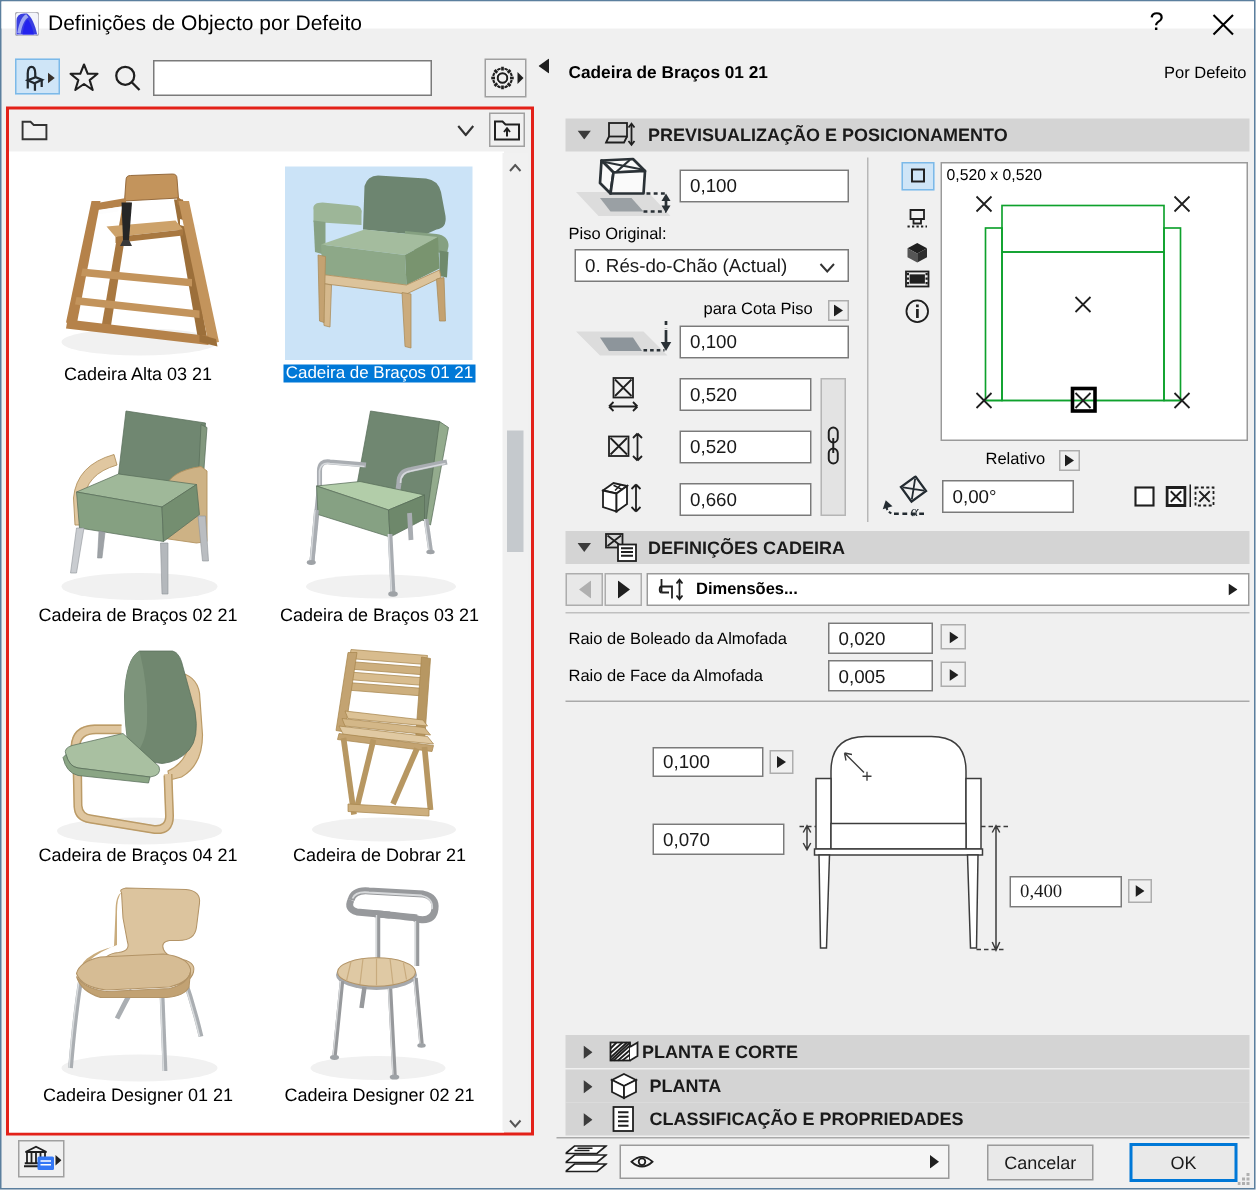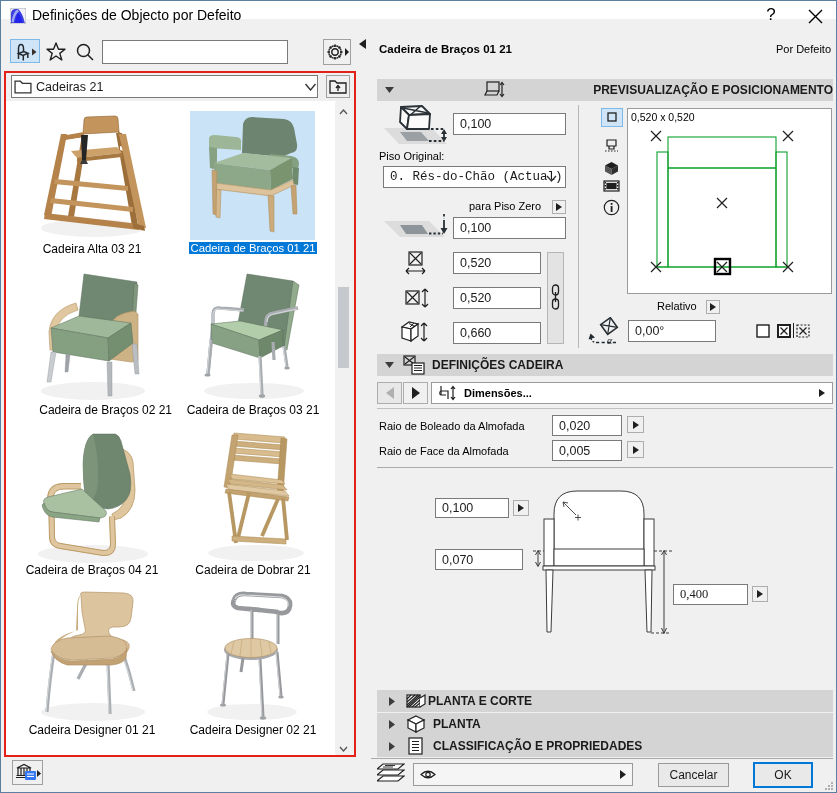--- a/index.html
+++ b/index.html
@@ -82,21 +82,20 @@
           <line x1="5.5" y1="13.5" x2="3.7" y2="15.3"></line>
       </g>
       <path d="M19 6 L23 10 L19 14 Z" fill="#1f1f1f"></path>
     </svg>
     <svg class="abs" style="left:358px;top:38px" width="8" height="10" viewBox="0 0 8 10">
         <path d="M7 0 L7 10 L0 5 Z" fill="#1f1f1f"></path>
       </svg>
   </div>
 
   <div class="redbox"></div>
-  <div class="input" style="left:10px;top:74px;width:307px;height:23px;padding-left:24px;">Cadeiras 21</div>
   <svg class="abs" style="left:13px;top:78px" width="18" height="15" viewBox="0 0 17 14">
     <path d="M1 2 L6 2 L8 4 L16 4 L16 13 L1 13 Z" fill="none" stroke="#333" stroke-width="1.2"></path>
   </svg>
   <svg class="abs" style="left:303px;top:82px" width="13" height="8" viewBox="0 0 12 8">
       <path d="M1 1 L6 7 L11 1" fill="none" stroke="#333" stroke-width="1.4"></path>
     </svg>
   <div class="abs" style="left:325px;top:74px;width:24px;height:23px;background:#f0f0f0;border:1px solid #a0a0a0;"></div>
   <svg class="abs" style="left:328px;top:77px" width="18" height="16" viewBox="0 0 18 16">
     <path d="M1 3 L6 3 L8 5 L17 5 L17 15 L1 15 Z" fill="none" stroke="#1f1f1f" stroke-width="1.3"></path>
     <path d="M9 13 L9 8 M7 10 L9 7.5 L11 10" fill="none" stroke="#1f1f1f" stroke-width="1.3"></path>
@@ -316,21 +315,21 @@
       </g>
       <g fill="#9ea2a6">
         <ellipse cx="37" cy="119" rx="3" ry="1.6"></ellipse>
           <ellipse cx="77" cy="132" rx="3.2" ry="1.7"></ellipse>
           <ellipse cx="95" cy="111" rx="2.8" ry="1.5"></ellipse>
       </g>
     </svg>
 
     <div class="cell-label" style="left:6px;top:141px;">Cadeira Alta 03 21</div>
     <div class="cell-label" style="left:167px;top:140px;"><span style="background:#0078d7;color:#fff;padding:0 2px;font-size:11.3px;display:inline-block;line-height:12px;">Cadeira de Braços 01 21</span></div>
-    <div class="cell-label" style="left:6px;top:302px;text-align:right;">Cadeira de Braços 02 21</div>
+    <div class="cell-label" style="left:6px;top:302px;">Cadeira de Braços 02 21</div>
     <div class="cell-label" style="left:167px;top:302px;">Cadeira de Braços 03 21</div>
     <div class="cell-label" style="left:6px;top:462px;text-align:center;">Cadeira de Braços 04 21</div>
     <div class="cell-label" style="left:167px;top:462px;">Cadeira de Dobrar 21</div>
     <div class="cell-label" style="left:6px;top:622px;">Cadeira Designer 01 21</div>
     <div class="cell-label" style="left:167px;top:622px;">Cadeira Designer 02 21</div>
   </div>
 
   <div class="abs" style="left:334px;top:101px;width:17px;height:652px;background:#f1f1f1;"></div>
   <div class="abs" style="left:337px;top:286px;width:11px;height:81px;background:#c5c9cd;"></div>
   <svg class="abs" style="left:338px;top:108px" width="9" height="6" viewBox="0 0 9 6">
@@ -349,21 +348,21 @@
     <g stroke="#fff" stroke-width="1">
         <line x1="12" y1="11" x2="19" y2="11"></line>
         <line x1="12" y1="13.5" x2="19" y2="13.5"></line>
       </g>
     <path d="M22 7 L26 10.5 L22 14 Z" fill="#1f1f1f"></path>
   </svg>
 
   <div class="lbl" style="left:378px;top:42px;font-weight:bold;font-size:11.5px;">Cadeira de Braços 01 21</div>
   <div class="lbl" style="left:630px;top:42px;width:200px;text-align:right;">Por Defeito</div>
 
-  <div class="sechdr" style="top:78px;justify-content:space-between;">
+  <div class="sechdr" style="top:78px;">
     <svg style="margin-left:8px" width="9" height="6" viewBox="0 0 9 6">
         <path d="M0 0 L9 0 L4.5 6 Z" fill="#3c3c3c"></path>
       </svg>
     <svg style="margin-left:9px" width="22" height="18" viewBox="0 0 22 18">
       <g fill="none" stroke="#1f1f1f" stroke-width="1.2">
         <rect x="3" y="1" width="12" height="9"></rect>
         <path d="M3 10 L1 14 L13 14 L15 10"></path>
         <line x1="18" y1="2" x2="18" y2="15"></line>
         <path d="M16 4 L18 1.5 L20 4 M16 13 L18 15.5 L20 13"></path>
       </g>
@@ -383,26 +382,26 @@
     <g stroke="#2a3136" stroke-width="1.8" fill="none">
       <path d="M52 28 L65 28" stroke-dasharray="2.6 2.2"></path>
       <path d="M50 40 L65 40" stroke-dasharray="2.6 2.2"></path>
       <path d="M65 31.5 L65 36.5"></path>
     </g>
     <polygon points="65,28 62,33 68,33" fill="#2a3136"></polygon>
     <polygon points="65,41 62,36 68,36" fill="#2a3136"></polygon>
   </svg>
   <div class="input" style="left:452px;top:112px;width:113px;height:22px;">0,100</div>
   <div class="lbl" style="left:378px;top:149px;">Piso Original:</div>
-  <div class="input" style="left:382px;top:165px;width:183px;height:22px;font-family:Liberation Mono, monospace;">0. Rés-do-Chão (Actual)
+  <div class="input" style="left:382px;top:165px;width:183px;height:22px;">0. Rés-do-Chão (Actual)
     <svg style="position:absolute;right:8px;top:8px" width="11" height="7" viewBox="0 0 11 7">
         <path d="M1 1 L5.5 6 L10 1" fill="none" stroke="#333" stroke-width="1.3"></path>
       </svg>
   </div>
-  <div class="lbl" style="left:468px;top:199px;">para Piso Zero</div>
+  <div class="lbl" style="left:468px;top:199px;">para Cota Piso</div>
   <div class="sb" style="left:551px;top:199px;width:14px;height:14px;">
       <svg width="6" height="8" viewBox="0 0 6 8">
         <path d="M0 0 L6 4 L0 8 Z" fill="#1f1f1f"></path>
       </svg>
     </div>
   <svg class="abs" style="left:378px;top:212px" width="70" height="28" viewBox="0 0 70 28">
     <polygon points="5,8 50,8 66,24 21,24" fill="#dcdcdc"></polygon>
     <polygon points="21,12 43,12 49,21 27,21" fill="#8d959b"></polygon>
     <path d="M50 20.5 L64 20.5" stroke="#2a3136" stroke-width="1.8" stroke-dasharray="2.4 2"></path>
     <path d="M65 1 L65 6" stroke="#2a3136" stroke-width="1.8" stroke-dasharray="2.6 2.2"></path>
@@ -681,21 +680,21 @@
   <div class="abs" style="left:412px;top:762px;width:220px;height:23px;background:#f5f5f5;border:1px solid #9a9a9a;"></div>
   <svg class="abs" style="left:419px;top:768px" width="16" height="11" viewBox="0 0 16 11">
     <path d="M1 5.5 Q8 -1 15 5.5 Q8 12 1 5.5 Z" fill="none" stroke="#1f1f1f" stroke-width="1.2"></path>
     <circle cx="8" cy="5.5" r="2.2" fill="none" stroke="#1f1f1f" stroke-width="1.2"></circle>
   </svg>
   <div class="lbl" style="left:440px;top:775px;font-weight:bold;margin-top:36px;">Interior - Mobiliário</div>
   <svg class="abs" style="left:619px;top:769px" width="6" height="9" viewBox="0 0 6 9">
       <path d="M0 0 L6 4.5 L0 9 Z" fill="#1f1f1f"></path>
     </svg>
   <div class="sb" style="left:657px;top:762px;width:71px;height:24px;background:#e9e9e9;border:1px solid #9a9a9a;">Cancelar</div>
-  <div class="sb" style="left:752px;top:761px;width:60px;height:26px;background:#e9e9e9;border:2px solid #0078d7;">OK</div>
+  <div class="sb" style="left:752px;top:761px;width:72px;height:26px;background:#e9e9e9;border:2px solid #0078d7;">OK</div>
   <svg class="abs" style="left:824px;top:781px" width="9" height="9" viewBox="0 0 9 9">
     <g fill="#b0b0b0">
         <rect x="6" y="0" width="2" height="2"></rect>
         <rect x="3" y="3" width="2" height="2"></rect>
         <rect x="6" y="3" width="2" height="2"></rect>
         <rect x="0" y="6" width="2" height="2"></rect>
         <rect x="3" y="6" width="2" height="2"></rect>
         <rect x="6" y="6" width="2" height="2"></rect>
       </g>
   </svg>

